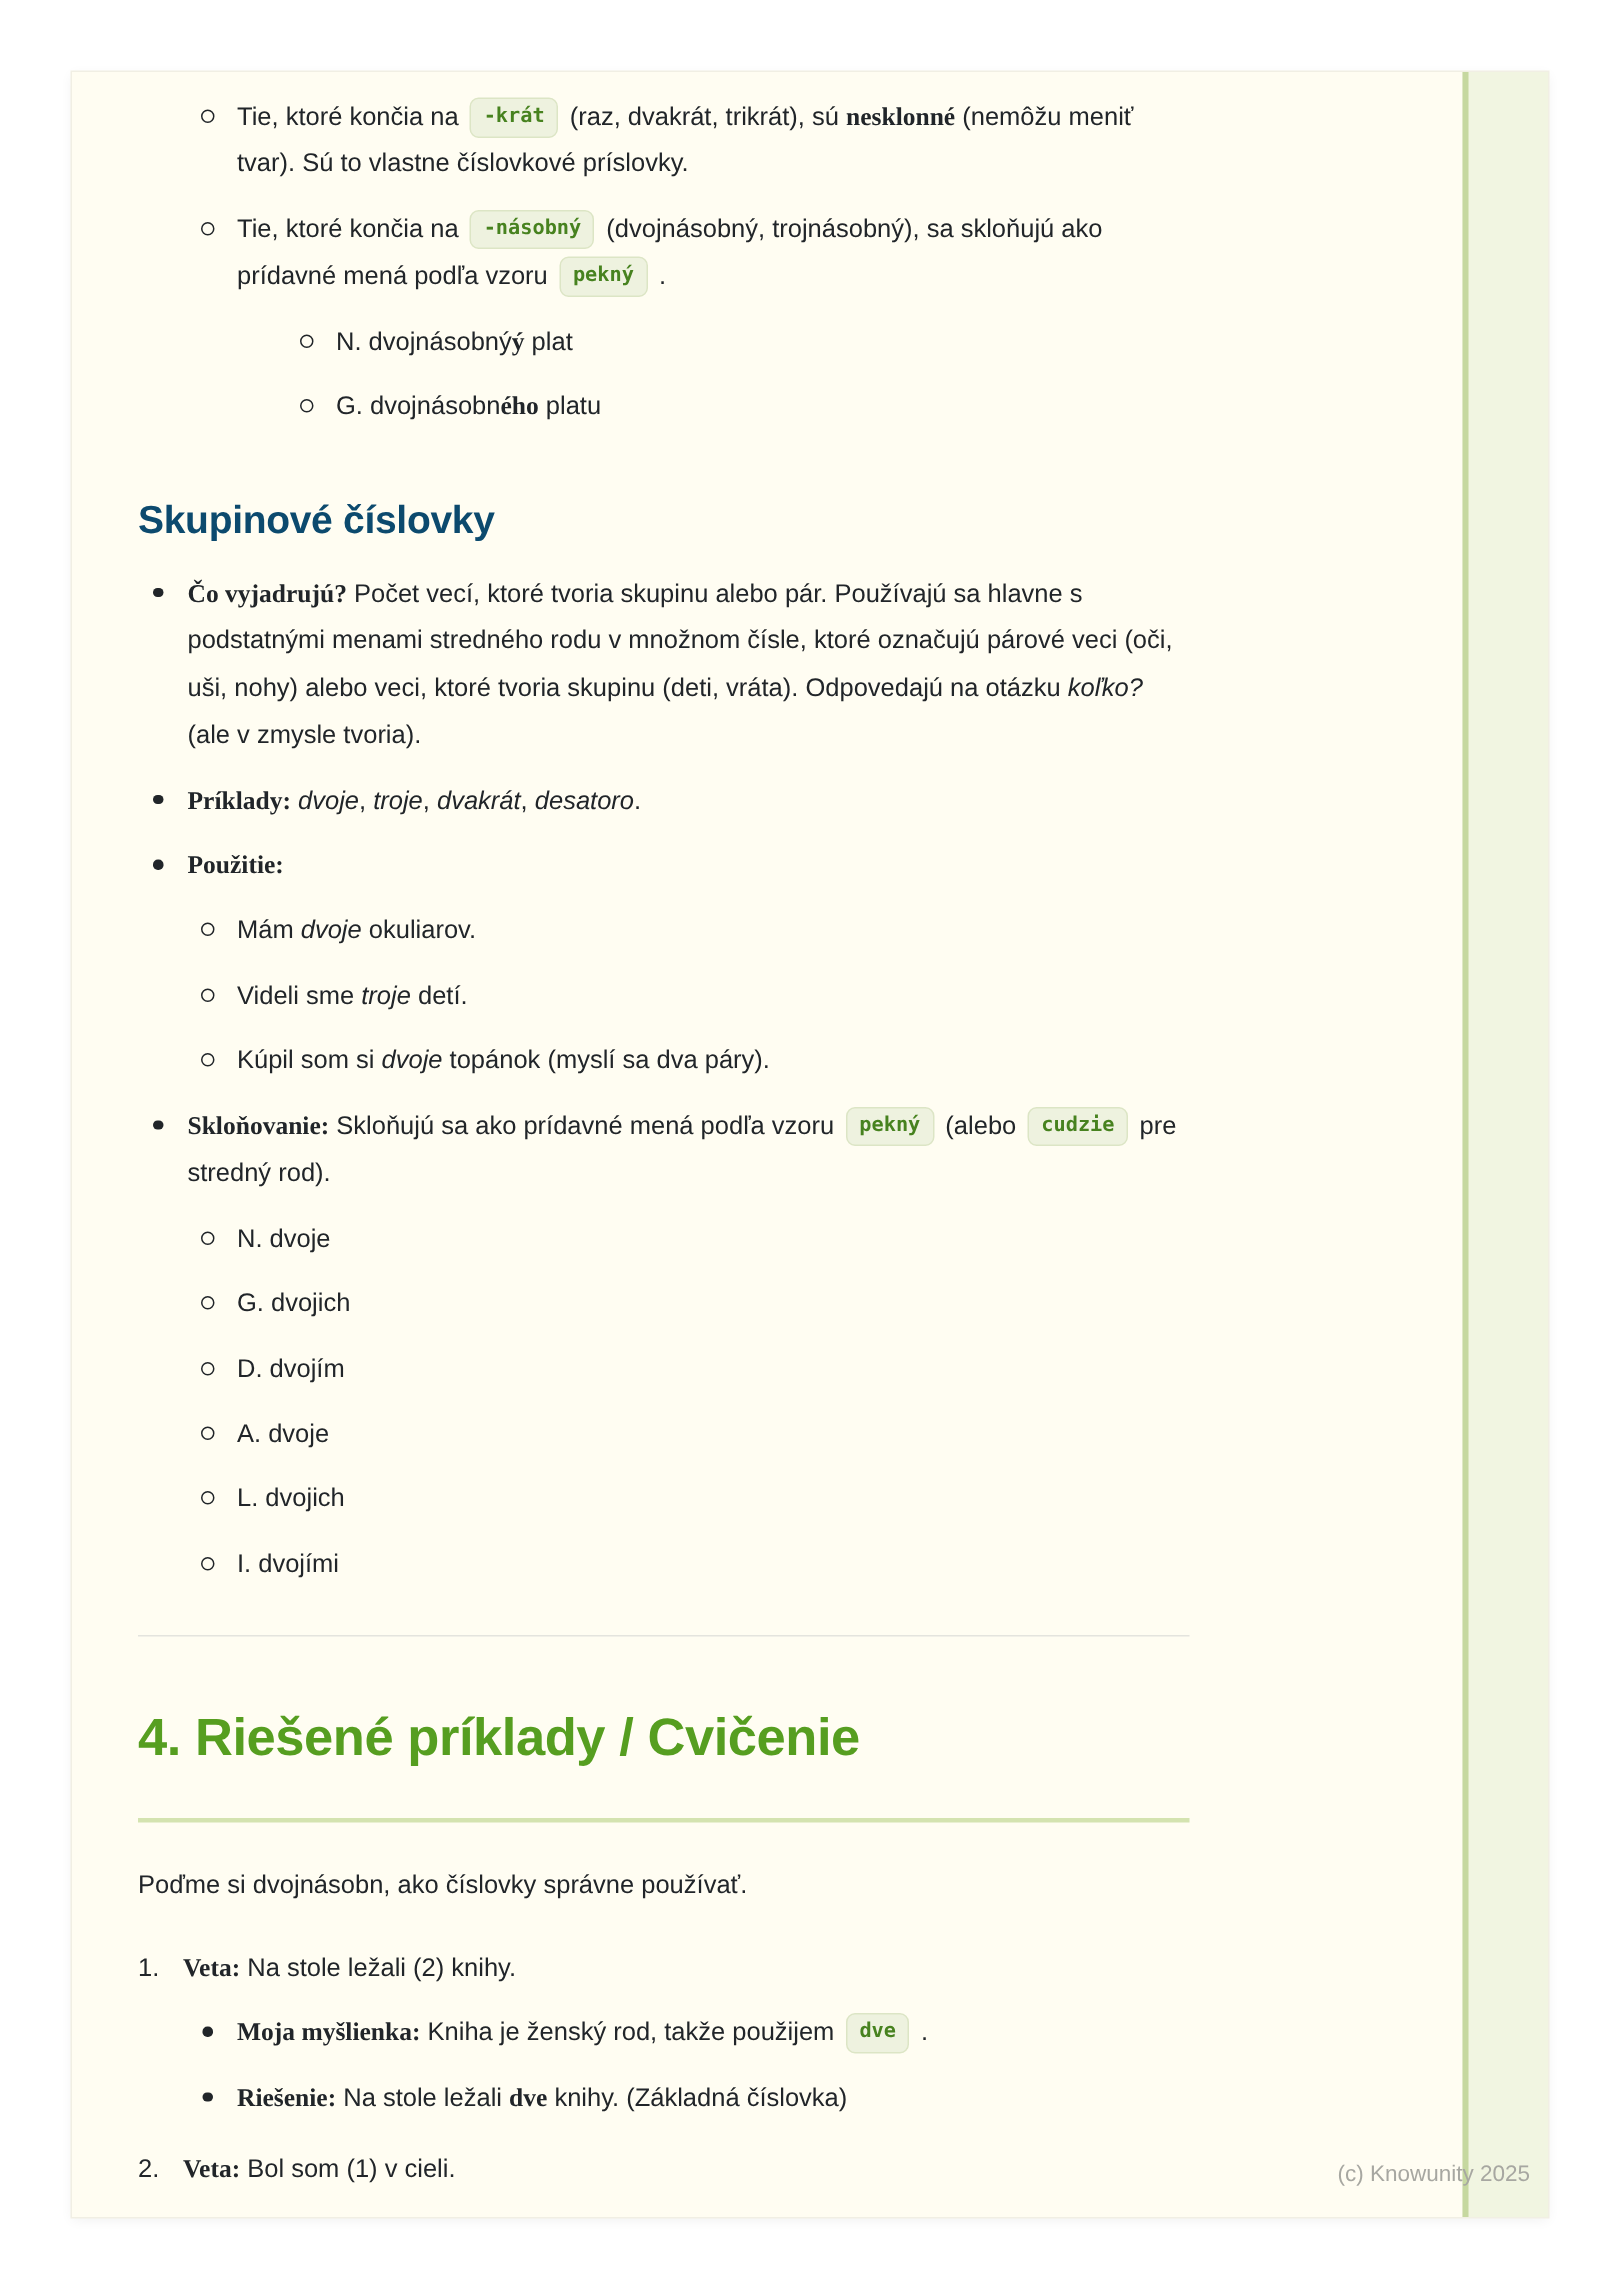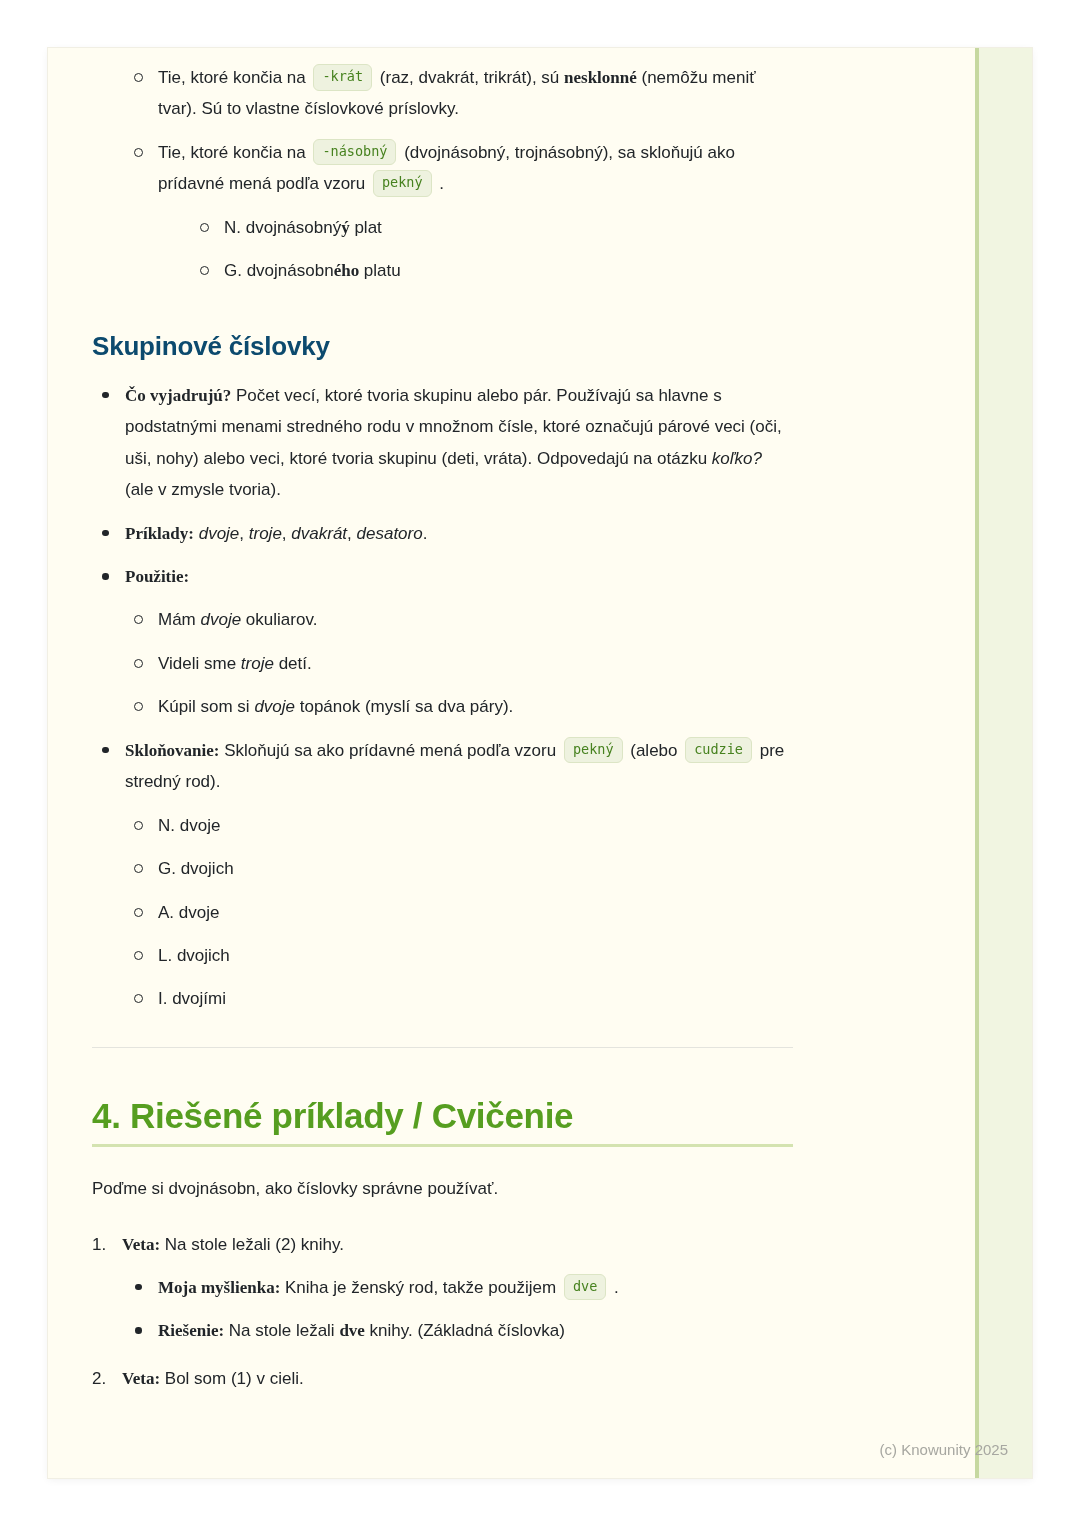--- a/index.html
+++ b/index.html
@@ -19,21 +19,21 @@
     box-shadow:0 0 0 1px #f1efe4, 0 2px 8px rgba(0,0,0,0.06);
     overflow:hidden;
   }
   .margin-strip {
     position:absolute; top:0; right:0; bottom:0;
     width:57px;
     background:#f1f5e1;
     border-left:4px solid #c6d8a0;
   }
   .watermark {
-    position:absolute; right:24px; bottom:20px;
+    position:absolute; right:12px; bottom:20px;
     font-size:15px; color:#a7a7a1; z-index:3;
     white-space:nowrap;
   }
   .content {
     position:relative; z-index:1;
     padding:2px 44px 0 44px;
     width:789px; 
     font-size:17px;
     line-height:1.85;
   }
@@ -56,32 +56,32 @@
   ol > li { padding-left:30px; margin:12px 0 16px; position:relative; }
   ol > li > .num { position:absolute; left:0; top:0; }
   ol ul { margin-left:3px; margin-top:3px; }
   
   h2 {
     color:#0c4a6e; font-size:26px; font-weight:bold;
     margin:44px 0 18px; letter-spacing:-0.2px; line-height:1.2;
   }
   h1 {
     color:#569e20; font-size:35px; font-weight:bold;
-    margin:48px 0 0; padding-bottom:8px;
+    margin:48px 0 0; padding-bottom:32px;
     border-bottom:3px solid #d4e3b0; line-height:1.15;
     letter-spacing:-0.3px;
   }
   hr.sep { border:none; border-top:1px solid #e4e4de; margin:32px 0 0; }
   p.lead { margin:26px 0 0; }
   
   .b { font-weight:bold;font-family:Liberation Serif, serif; }
   .i { font-style:italic;margin-top:12px; }
   .badge {
     font-family:"DejaVu Sans Mono", monospace;
-    font-size:13.5px; font-weight:normal;
+    font-size:13.5px; font-weight:bold;
     color:#47821f; background:#eef2df;
     border:1px solid #dce5c5; border-radius:6px;
     padding:3px 8px 4px; margin:0 3px;
     display:inline-block; line-height:1.3;
     vertical-align:2px; white-space:nowrap;text-align:center;
   }
 </style>
 </head>
 <body>
 
@@ -113,20 +113,21 @@
           <li class="circ"><span class="">Mám </span><span class="i">dvoje</span><span class=""> okuliarov.</span></li>
           <li class="circ"><span class="">Videli sme </span><span class="i">troje</span><span class=""> detí.</span></li>
           <li class="circ"><span class="">Kúpil som si </span><span class="i">dvoje</span><span class=""> topánok (myslí sa dva páry).</span></li>
         </ul>
       </li>
       <li class="disc">
         <span><span class="b">Skloňovanie:</span><span class=""> Skloňujú sa ako prídavné mená podľa vzoru </span><span class="badge">pekný</span><span class=""> (alebo </span><span class="badge">cudzie</span><span class=""> pre stredný rod).</span></span>
         <ul>
           <li class="circ"><span class="">N. dvoje</span></li>
           <li class="circ"><span class="">G. dvojich</span></li>
+          <li class="circ"><span class="">D. dvojím</span></li>
           <li class="circ"><span class="">A. dvoje</span></li>
           <li class="circ"><span class="">L. dvojich</span></li>
           <li class="circ"><span class="">I. dvojími</span></li>
         </ul>
       </li>
     </ul>
 
     <hr class="sep">
 
     <h1>4. Riešené príklady / Cvičenie</h1>

